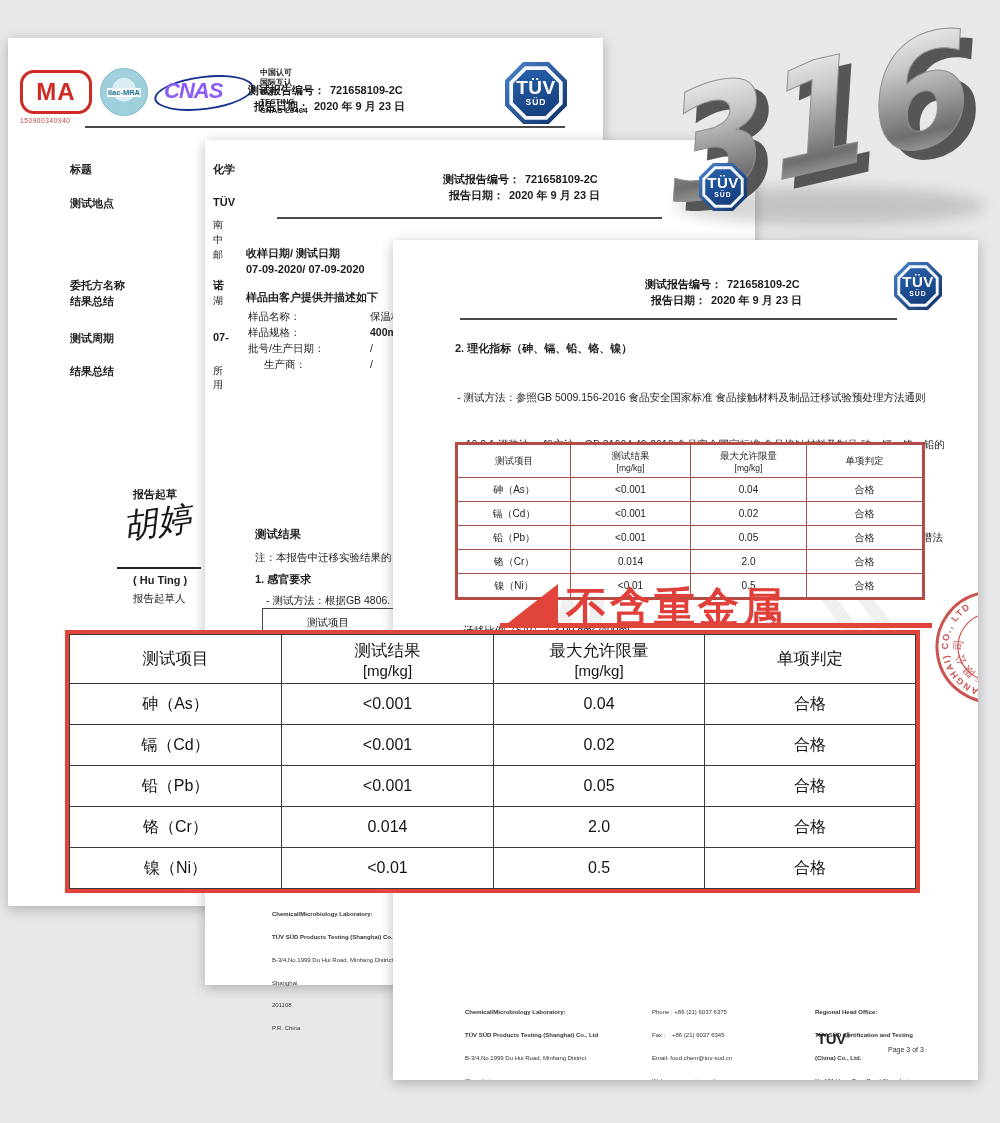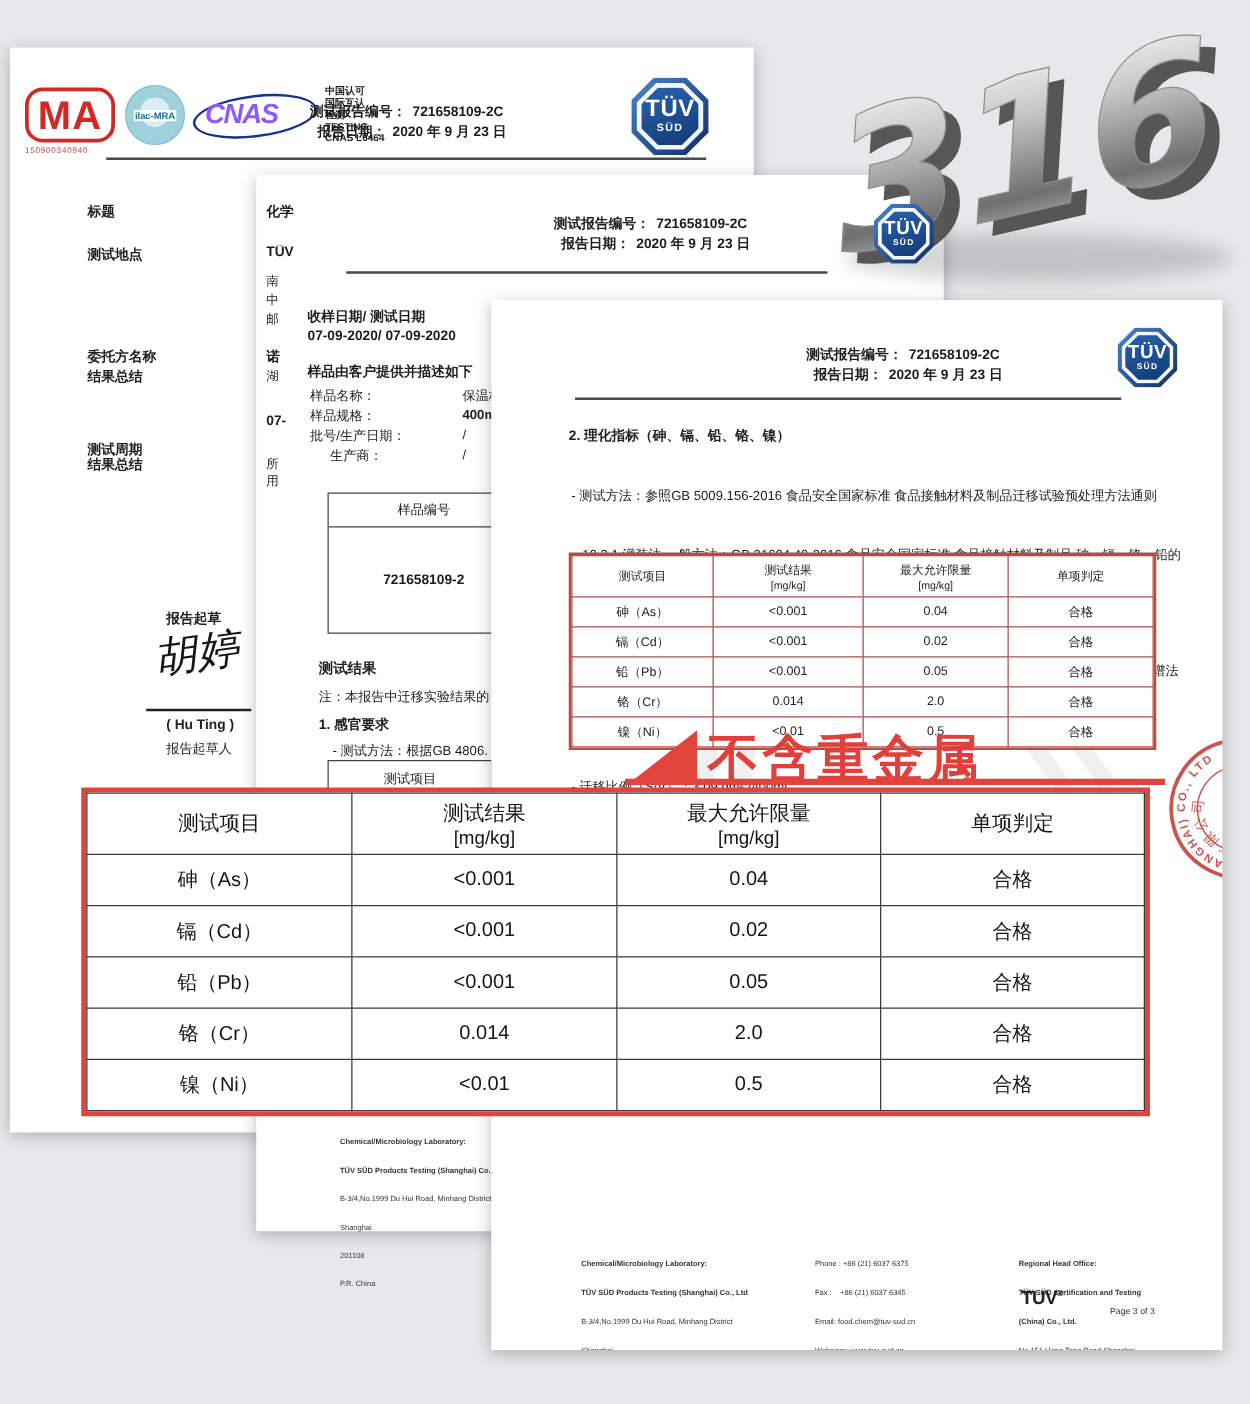--- a/index.html
+++ b/index.html
@@ -31,21 +31,21 @@
   .toct{position:absolute;}
   .toct .o{position:absolute;clip-path:polygon(29.3% 0,70.7% 0,100% 29.3%,100% 70.7%,70.7% 100%,29.3% 100%,0 70.7%,0 29.3%);}
   .toct .o1{inset:0;background:linear-gradient(135deg,#4a86cc,#0e2d63);}
   .toct .o2{inset:7%;background:#f4f7fb;}
   .toct .o3{inset:13%;background:linear-gradient(160deg,#2a62ad,#123a77);display:flex;flex-direction:column;align-items:center;justify-content:center;color:#fff;}
   .toct .t1{font-weight:800;font-size:1em;line-height:1;letter-spacing:.5px;}
   .toct .t2{font-weight:700;font-size:.45em;line-height:1.4;letter-spacing:1px;}
 
   
   .cma-box{border:3.5px solid #cf2b24;border-radius:14px;width:66px;height:38px;display:flex;align-items:center;justify-content:center;}
-  .cma-box span{color:#cf2b24;font-size:32px;font-weight:800;letter-spacing:1px;}
+  .cma-box span{color:#cf2b24;font-size:24px;font-weight:800;letter-spacing:1px;}
   .cma-num{color:#b8423c;font-size:6.5px;letter-spacing:.6px;margin-top:3px;}
   .ilac{width:46px;height:46px;border-radius:50%;background:radial-gradient(circle at 50% 45%,#d9edf2 0 34%,#9fd0db 35% 100%);border:1.5px solid #7cbdcb;display:flex;align-items:center;justify-content:center;}
   .ilac span{background:rgba(255,255,255,.9);color:#1c6e8c;font-weight:700;font-size:7.5px;padding:0 1px;white-space:nowrap;}
   .cnas{position:relative;width:96px;height:44px;}
   .cnas .ell{position:absolute;left:-2px;top:6px;width:96px;height:30px;border:2.5px solid #16338e;border-radius:50%;transform:rotate(-7deg);}
   .cnas .word{position:absolute;left:8px;top:8px;font-size:22px;font-weight:800;font-style:italic;color:#8b5cf6;letter-spacing:-1px;}
   .cap{font-size:8px;font-weight:700;line-height:9.5px;color:#222;}
 
   
   table{border-collapse:collapse;background:#fff;}
@@ -123,21 +123,21 @@
         <span class="t1">TÜV</span>
         <span class="t2">SÜD</span>
       </div>
     </div>
     <div class="abs hline" style="left:77px;top:88px;width:480px;"></div>
 
     <div class="abs lbl" style="left:62px;top:124px;">标题</div>
     <div class="abs lbl" style="left:62px;top:158px;">测试地点</div>
     <div class="abs lbl" style="left:62px;top:240px;">委托方名称</div>
     <div class="abs lbl" style="left:62px;top:256px;">结果总结</div>
-    <div class="abs lbl" style="left:62px;top:293px;margin-top:21px;">测试周期</div>
+    <div class="abs lbl" style="left:62px;top:293px;">测试周期</div>
     <div class="abs lbl" style="left:62px;top:326px;">结果总结</div>
 
     <div class="abs lbl" style="left:125px;top:449px;">报告起草</div>
     <div class="abs script" style="left:115px;top:462px;">胡婷</div>
     <div class="abs" style="left:109px;top:529px;width:84px;height:1.5px;background:#222;"></div>
     <div class="abs lbl" style="left:125px;top:536px;">( Hu Ting )</div>
     <div class="abs txt10" style="left:125px;top:554px;">报告起草人</div>
   </div>
 
   <div class="p1val b" style="left:213px;top:162px;">化学</div>
@@ -164,24 +164,20 @@
 
     <div class="abs txt10" style="left:43px;top:170px;">样品名称：</div>
     <div class="abs txt10" style="left:165px;top:170px;">保温杯</div>
     <div class="abs txt10" style="left:43px;top:186px;">样品规格：</div>
     <div class="abs txt10 sb" style="left:165px;top:186px;">400ml</div>
     <div class="abs txt10" style="left:43px;top:202px;">批号/生产日期：</div>
     <div class="abs txt10" style="left:165px;top:202px;">/</div>
     <div class="abs txt10" style="left:59px;top:218px;">生产商：</div>
     <div class="abs txt10" style="left:165px;top:218px;">/</div>
 
-    <div class="abs" style="left:57px;top:254px;width:152px;border:1.5px solid #444;">
-      <div style="height:26px;border-bottom:1.5px solid #444;display:flex;align-items:center;justify-content:center;font-size:10.5px;">样品编号</div>
-      <div style="height:84px;display:flex;align-items:center;justify-content:center;font-size:11px;font-weight:600;">721658109-2</div>
-    </div>
 
     <div class="abs lbl" style="left:50px;top:387px;font-size:11.5px;">测试结果</div>
     <div class="abs txt10" style="left:50px;top:411px;">注：本报告中迁移实验结果的</div>
     <div class="abs sb" style="left:50px;top:432px;font-size:11px;">1. 感官要求</div>
     <div class="abs txt10" style="left:61px;top:454px;">- 测试方法：根据GB 4806.</div>
     <div class="abs" style="left:57px;top:468px;width:130px;height:50px;border:1.5px solid #444;display:flex;justify-content:center;padding-top:7px;font-size:10.5px;">测试项目</div>
 
     <div class="abs foot" style="left:67px;top:756px;">
       <div class="fb">Chemical/Microbiology Laboratory:</div>
       <div class="fb">TÜV SÜD Products Testing (Shanghai) Co., Ltd</div>

